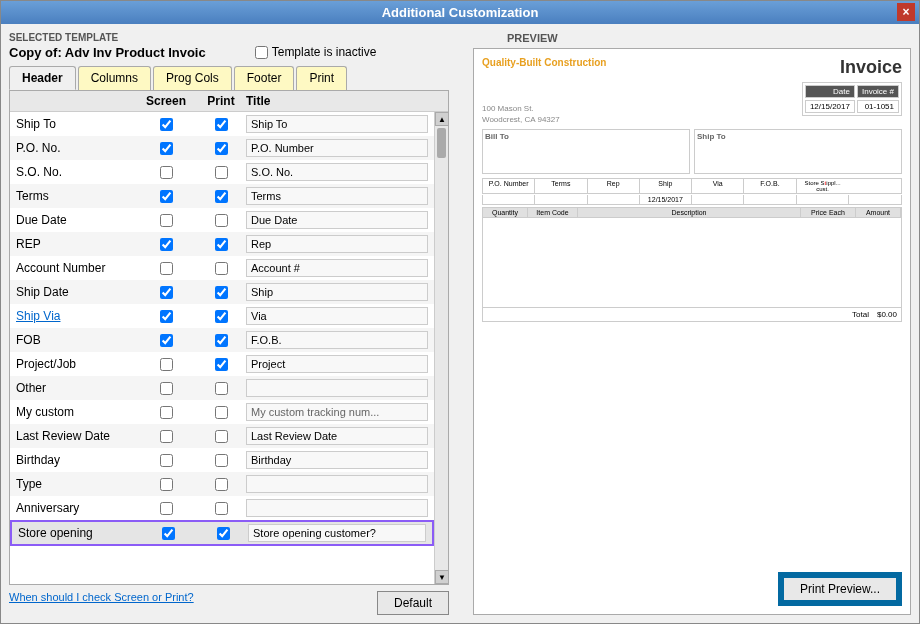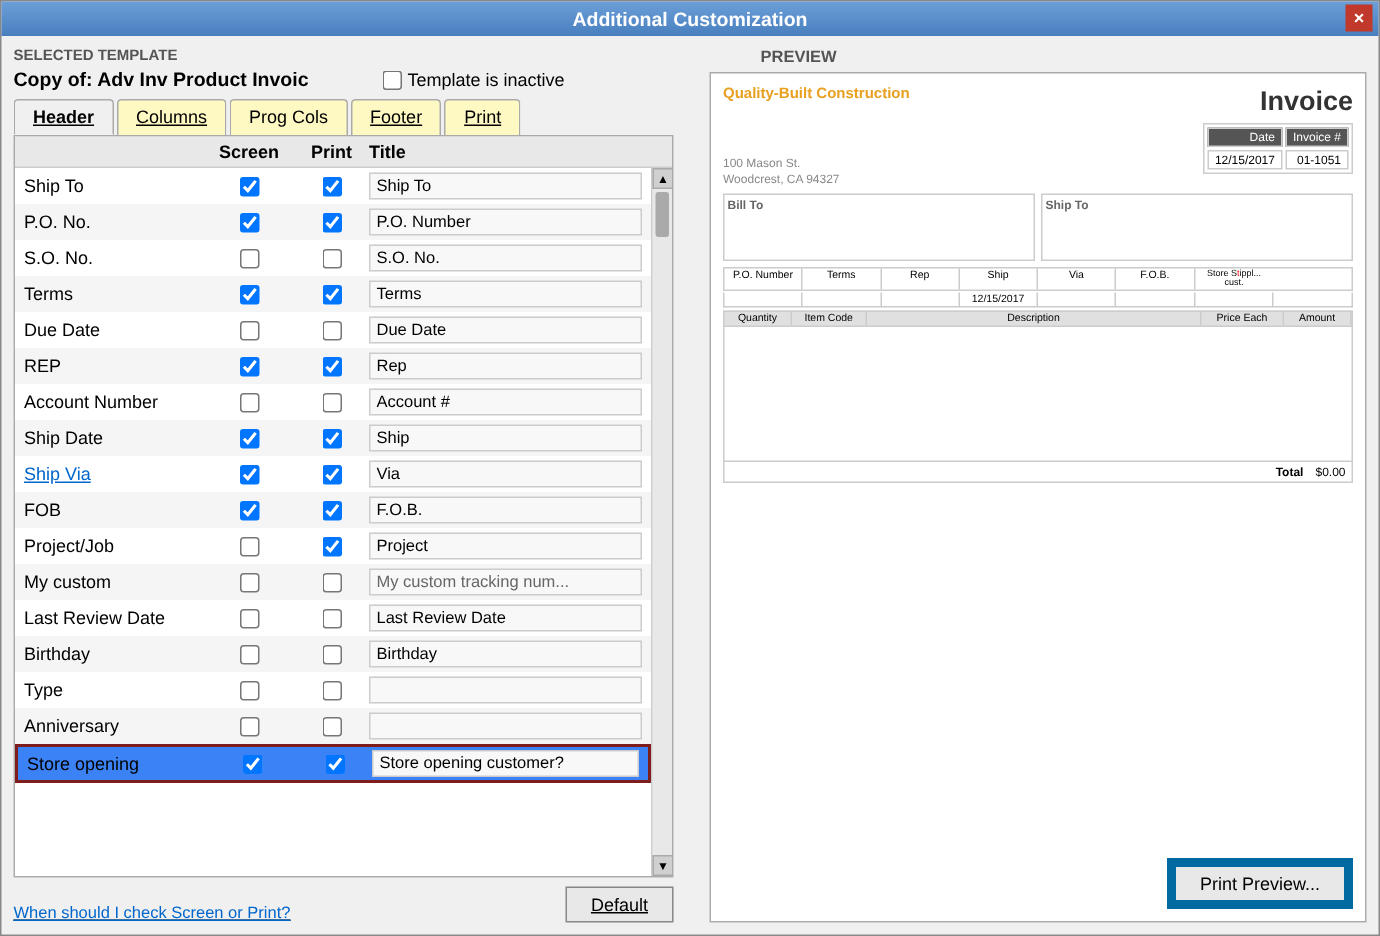--- a/index.html
+++ b/index.html
@@ -62,21 +62,21 @@
 
     .selected-template-label {
       font-size: 10px;
       color: #555;
       font-weight: bold;
       margin-bottom: 2px;
     }
 
     .template-row {
       display: flex;
-      align-items: flex-end;
+      align-items: flex-start;
       gap: 12px;
       margin-bottom: 6px;
     }
 
     .template-name {
       font-size: 13px;
       font-weight: bold;
     }
 
     .inactive-row {
@@ -103,21 +103,20 @@
       border-radius: 3px 3px 0 0;
     }
 
     .tab.active {
       background: #f0f0f0;
       border-bottom: 1px solid #f0f0f0;
       font-weight: bold;
     }
 
     .tab.underlined {
-      text-decoration: underline;
     }
 
     .content-area {
       border: 1px solid #aaa;
       background: white;
       flex: 1;
       display: flex;
       flex-direction: column;
       overflow: hidden;
     }
@@ -148,22 +147,22 @@
       padding: 2px 6px;
       align-items: center;
       min-height: 24px;
     }
 
     .table-row:nth-child(even) {
       background: #f5f5f5;
     }
 
     .table-row.highlighted {
-      border: 2px solid #7f1d1d;
-      background: #3b82f6;
+      border: 2px solid #8b5cf6;
+      background: #e5e5e5;
     }
 
     .col-center {
       display: flex;
       justify-content: center;
     }
 
     .title-input {
       width: 100%;
       padding: 2px 4px;
@@ -172,23 +171,22 @@
       background: #f8f8f8;
     }
 
     .title-input.truncated {
       color: #666;
     }
 
     .bottom-row {
       display: flex;
       justify-content: space-between;
-      align-items: flex-end;
+      align-items: flex-start;
       margin-top: 6px;
-      text-decoration: underline;
     }
 
     .link-text {
       color: #0066cc;
       text-decoration: underline;
       cursor: pointer;
       font-size: 11px;
     }
 
     .default-btn {
@@ -335,21 +333,21 @@
     .total-row {
       border: 1px solid #ccc;
       border-top: none;
       display: flex;
       justify-content: flex-end;
       padding: 2px 4px;
       font-size: 8px;
     }
 
     .total-label {
-      font-weight: bold;
+      font-weight: normal;
       margin-right: 8px;
     }
 
     .print-preview-btn {
       position: absolute;
       bottom: 8px;
       right: 8px;
       padding: 4px 16px;
       font-size: 12px;
       border: 6px solid #0369a1;
@@ -551,20 +549,30 @@
               <div>Project/Job</div>
               <div class="col-center">
                   <input type="checkbox" style="">
                 </div>
               <div class="col-center">
                   <input type="checkbox" checked="" style="">
                 </div>
               <div><input class="title-input" type="text" value="Project" style=""></div>
             </div>
 
+            <div class="table-row">
+              <div>Other</div>
+              <div class="col-center">
+                  <input type="checkbox" style="">
+                </div>
+              <div class="col-center">
+                  <input type="checkbox" style="">
+                </div>
+              <div><input class="title-input" type="text" value="" style=""></div>
+            </div>
 
             <div class="table-row">
               <div>My custom</div>
               <div class="col-center">
                   <input type="checkbox" style="">
                 </div>
               <div class="col-center">
                   <input type="checkbox" style="">
                 </div>
               <div><input class="title-input truncated" type="text" value="My custom tracking num..." style=""></div>

